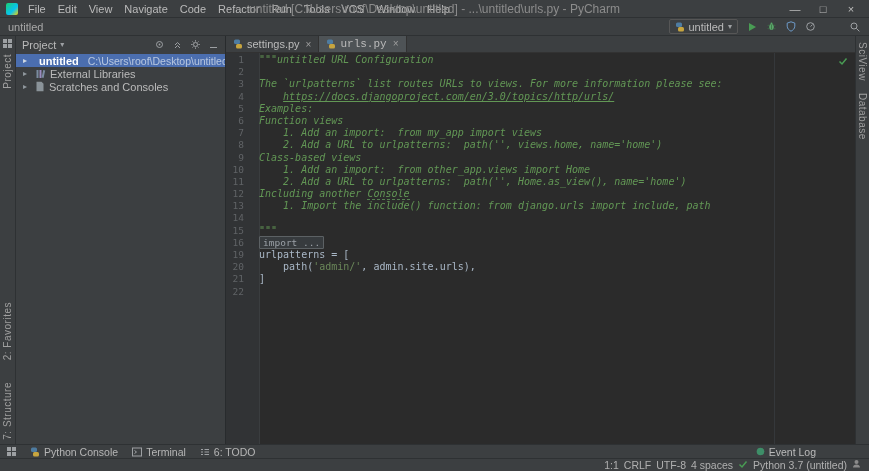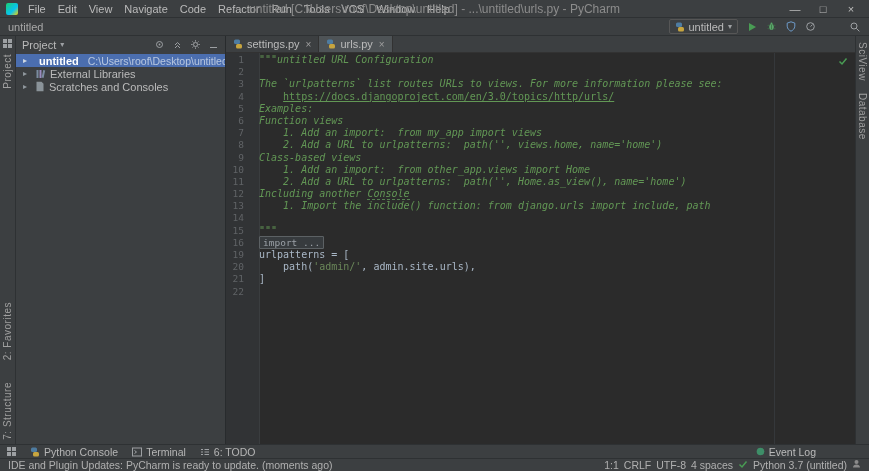--- a/index.html
+++ b/index.html
@@ -51,33 +51,33 @@
   .tree-row .chev { font-size:8px; color:#91999e; width:8px; flex:none; }
   .tree-row.selected { background:#4b6eaf; color:#ffffff; }
   .tree-row.selected .chev { color:#d0d8e2; }
   .tree-label-bold { font-weight:bold; }
   .tree-path { color:rgba(223,232,241,0.72); margin-left:5px; font-size:10.5px; }
 
   
   #editor-zone { flex:1; display:flex; flex-direction:column; background:#2b2b2b; min-width:0; }
   #tab-bar { height:17px; flex:none; background:#3c3f41; display:flex; align-items:stretch; border-bottom:1px solid #323232; }
   .tab { display:flex; align-items:center; gap:4px; padding:0 7px; border-right:1px solid #323232; color:#bbbbbb; }
-  .tab.active { background:#4e5356; }
+  .tab.active { background:#4e5356;font-family:Liberation Mono, monospace; }
   .tab .close { color:#9f9f9f; font-size:10px; margin-left:2px; }
 
   #editor { flex:1; position:relative; overflow:hidden;
             font-family:"DejaVu Sans Mono","Liberation Mono",monospace; font-size:10px; }
   #gutter-bg { position:absolute; left:0; top:0; bottom:0; width:34px; background:#313335; border-right:1px solid #3a3d3f; }
   #margin-guide { position:absolute; left:548px; top:0; bottom:0; width:1px; background:#35383b; }
   #code-lines { position:relative; padding-top:1px; }
   .code-line { display:flex; height:12.2px; line-height:12.3px; white-space:pre; }
   .gutter-num { width:26px; padding-right:8px; text-align:right; font-size:9.5px; color:#606366; flex:none; }
   .code-content { padding-left:7px; }
   .doc  { color:#629755; font-style:italic; }
-  .link { color:#629755; text-decoration:underline; }
+  .link { color:#629755; font-style:italic; text-decoration:underline; }
   .spell{ border-bottom:1px dashed #54804f; }
   .txt  { color:#a9b7c6; }
   .str  { color:#6a8759; }
   .fold { background:#373b3e; border:1px solid #5c6164; border-radius:1px; color:#9aa0a6; padding:0 3px; font-style:normal; font-size:9.5px; }
   #inspection-ok { position:absolute; top:3px; right:7px; }
 
   
   #right-stripe { width:14px; flex:none; background:#3c3f41; border-left:1px solid #2e3133; display:flex; flex-direction:column; align-items:center; gap:12px; padding-top:6px; }
 
   
@@ -330,21 +330,20 @@
     </span>
     <span id="event-log">
       <svg width="9" height="9" viewBox="0 0 9 9">
           <circle cx="4.5" cy="4.5" r="3.8" fill="#3E8E68"></circle>
         </svg>
       <span>Event Log</span>
     </span>
   </div>
 
   <div id="status-bar">
-    <span>IDE and Plugin Updates: PyCharm is ready to update. (moments ago)</span>
     <div id="status-right">
       <span>1:1</span>
       <span>CRLF</span>
       <span>UTF-8</span>
       <span>4 spaces</span>
       <svg width="10" height="10" viewBox="0 0 10 10">
           <path d="M1.5 5.5l2.5 2.5 4.5-5.5" stroke="#499C54" stroke-width="1.5" fill="none"></path>
         </svg>
       <span>Python 3.7 (untitled)</span>
       <svg width="9" height="9" viewBox="0 0 9 9">

